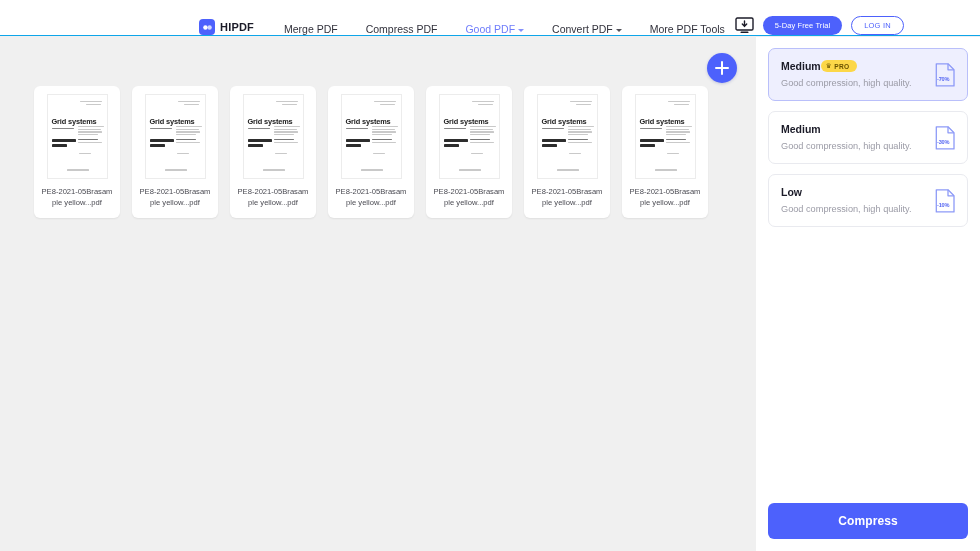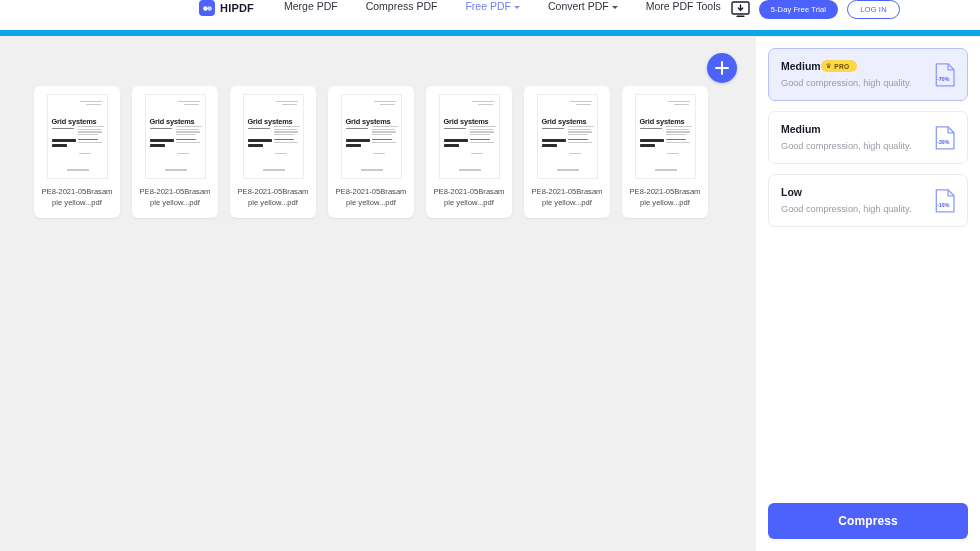--- a/index.html
+++ b/index.html
@@ -20,23 +20,23 @@
     height: 551px;
   }
 
   
   .header {
     position: absolute;
     left: 0; top: 0;
     width: 980px;
     height: 36px;
     background: #ffffff;
-    border-bottom: 6px solid #0ea5e9;
-    display: flex;
-    align-items: flex-start;
+    border-bottom: 1px solid #0ea5e9;
+    display: flex;
+    align-items: flex-end;
     box-sizing: border-box;
   }
   .brand {
     display: flex;
     align-items: center;
     margin-left: 199px;
     gap: 5px;
     cursor: pointer;
   }
   .brand-mark {
@@ -351,21 +351,21 @@
     </div>
 
     <div class="nav">
       <div class="nav-item">
         <span>Merge PDF</span>
       </div>
       <div class="nav-item">
         <span>Compress PDF</span>
       </div>
       <div class="nav-item active">
-        <span>Free PDF</span>
+        <span>Good PDF</span>
         <span class="caret"></span>
       </div>
       <div class="nav-item">
         <span>Convert PDF</span>
         <span class="caret"></span>
       </div>
       <div class="nav-item">
         <span>More PDF Tools</span>
       </div>
     </div>

